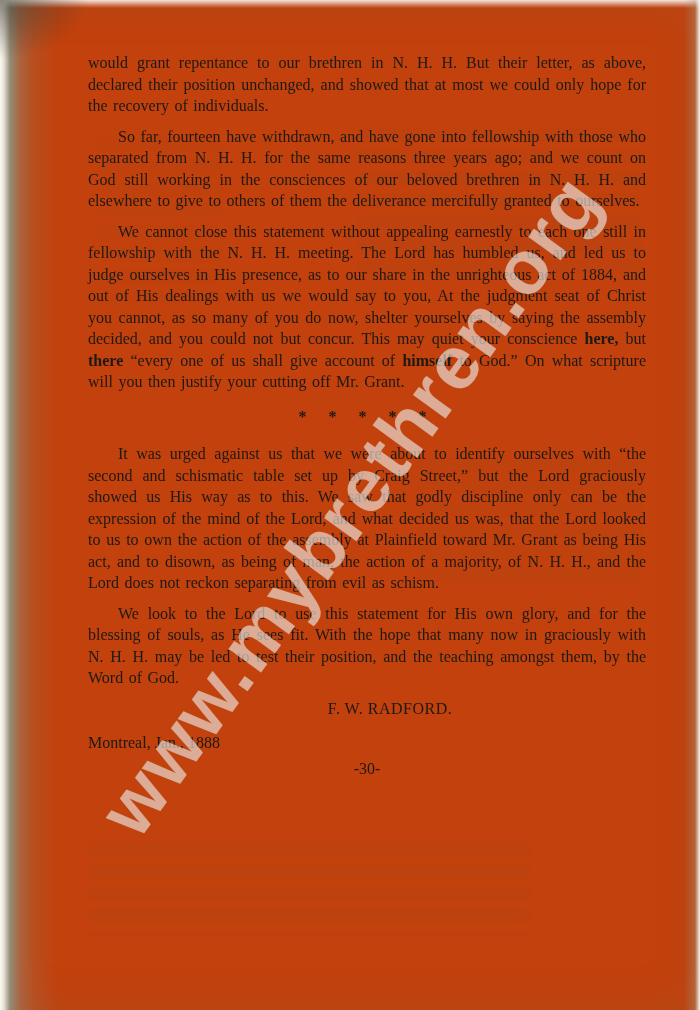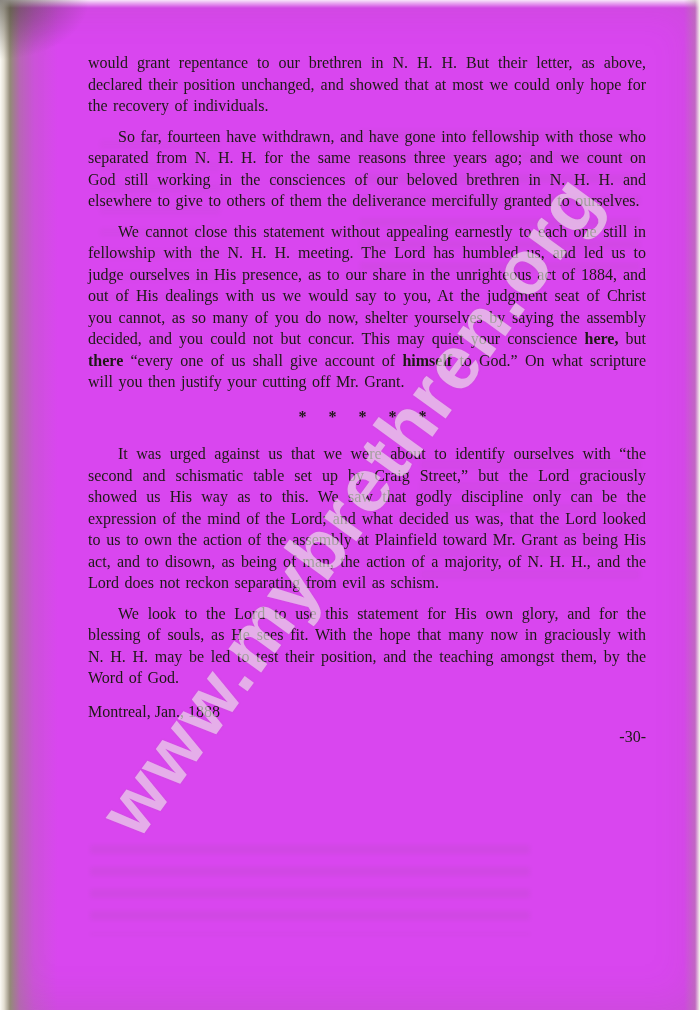--- a/index.html
+++ b/index.html
@@ -5,21 +5,21 @@
   * { margin: 0; padding: 0; box-sizing: border-box; }
   html, body { width: 700px; height: 1010px; }
   body {
     font-family: "Liberation Serif", serif;
     background: #d8d3c6;
   }
   .page {
     position: relative;
     width: 700px;
     height: 1010px;
-    background: #d946ef;
+    background: #c2410c;
     overflow: hidden;
     color: #1d1a15;
   }
 
   
   .edge-left {
     position: absolute; left: 0; top: 0; width: 60px; height: 100%;
     background: linear-gradient(to right,
       #fbfaf5 0px, #e4dfd2 4px, #938b78 10px,
       rgba(147,139,120,0.45) 20px, rgba(147,139,120,0.18) 34px,
@@ -91,21 +91,21 @@
     padding-left: 46px;
     margin-top: 3px;
     line-height: 22.5px;
     letter-spacing: 0.5px;
   }
   .dateline {
     padding-right: 190px;
     margin-top: 12px;
   }
   .page-number {
-    text-align: right;
+    text-align: center;
     margin-top: 4px;
   }
 
   
   .watermark {
     position: absolute;
     top: 50%; left: 50%;
     transform: translate(-50%, -50%) rotate(-54deg);
     font-family: "Liberation Sans", sans-serif;
     font-size: 76px;
@@ -136,20 +136,21 @@
 
     <p class="para indent"><span>We cannot close this statement without appealing earnestly to each one still in fellowship with the N. H. H. meeting. The Lord has humbled us, and led us to judge ourselves in His presence, as to our share in the unrighteous act of 1884, and out of His dealings with us we would say to you, At the judgment seat of Christ you cannot, as so many of you do now, shelter yourselves by saying the assembly decided, and you could not but concur. This may quiet your conscience </span><span class="b">here,</span><span> but </span><span class="b">there</span><span> “every one of us shall give account of </span><span class="b">himself</span><span> to God.” On what scripture will you then justify your cutting off Mr. Grant.</span></p>
 
     <div class="separator">* * * * *</div>
 
     <p class="para indent">It was urged against us that we were about to identify ourselves with “the second and schismatic table set up by Craig Street,” but the Lord graciously showed us His way as to this. We saw that godly discipline only can be the expression of the mind of the Lord; and what decided us was, that the Lord looked to us to own the action of the assembly at Plainfield toward Mr. Grant as being His act, and to disown, as being of man, the action of a majority, of N. H. H., and the Lord does not reckon separating from evil as schism.</p>
 
     <p class="para indent">We look to the Lord to use this statement for His own glory, and for the blessing of souls, as He sees fit. With the hope that many now in graciously with N. H. H. may be led to test their position, and the teaching amongst them, by the Word of God.</p>
 
     <div class="signatures">
+      <div>F. W. RADFORD.</div>
     </div>
 
     <div class="dateline">Montreal, Jan., 1888</div>
 
     <div class="page-number">-30-</div>
   </div>
 
   <div class="watermark">www.mybrethren.org</div>
 
   <div class="vignette"></div>

